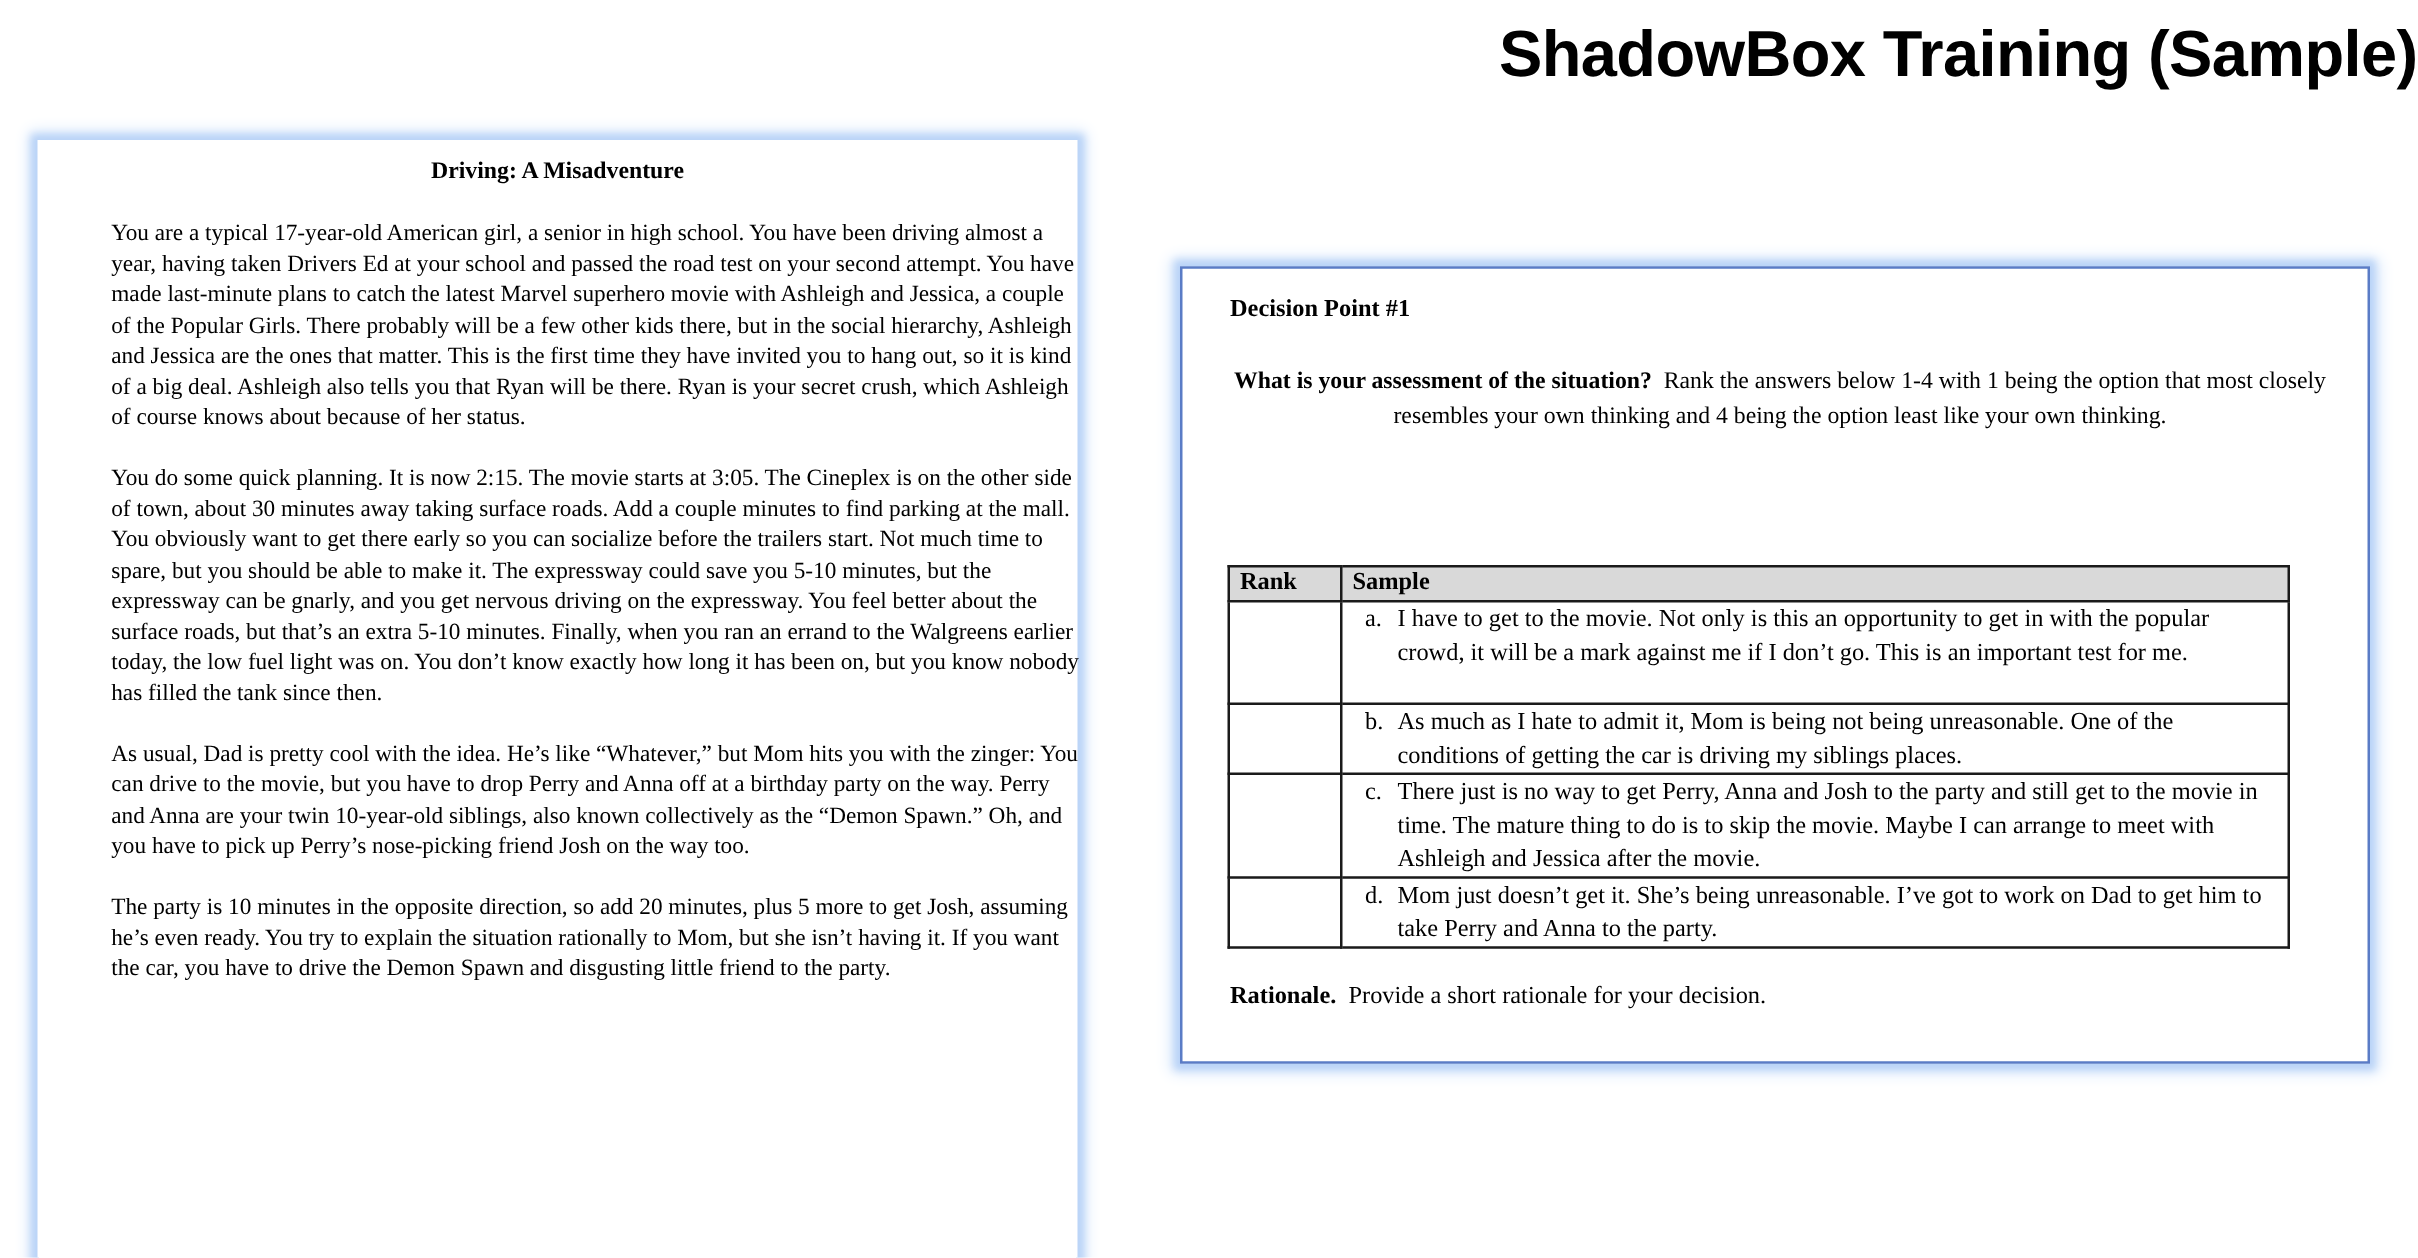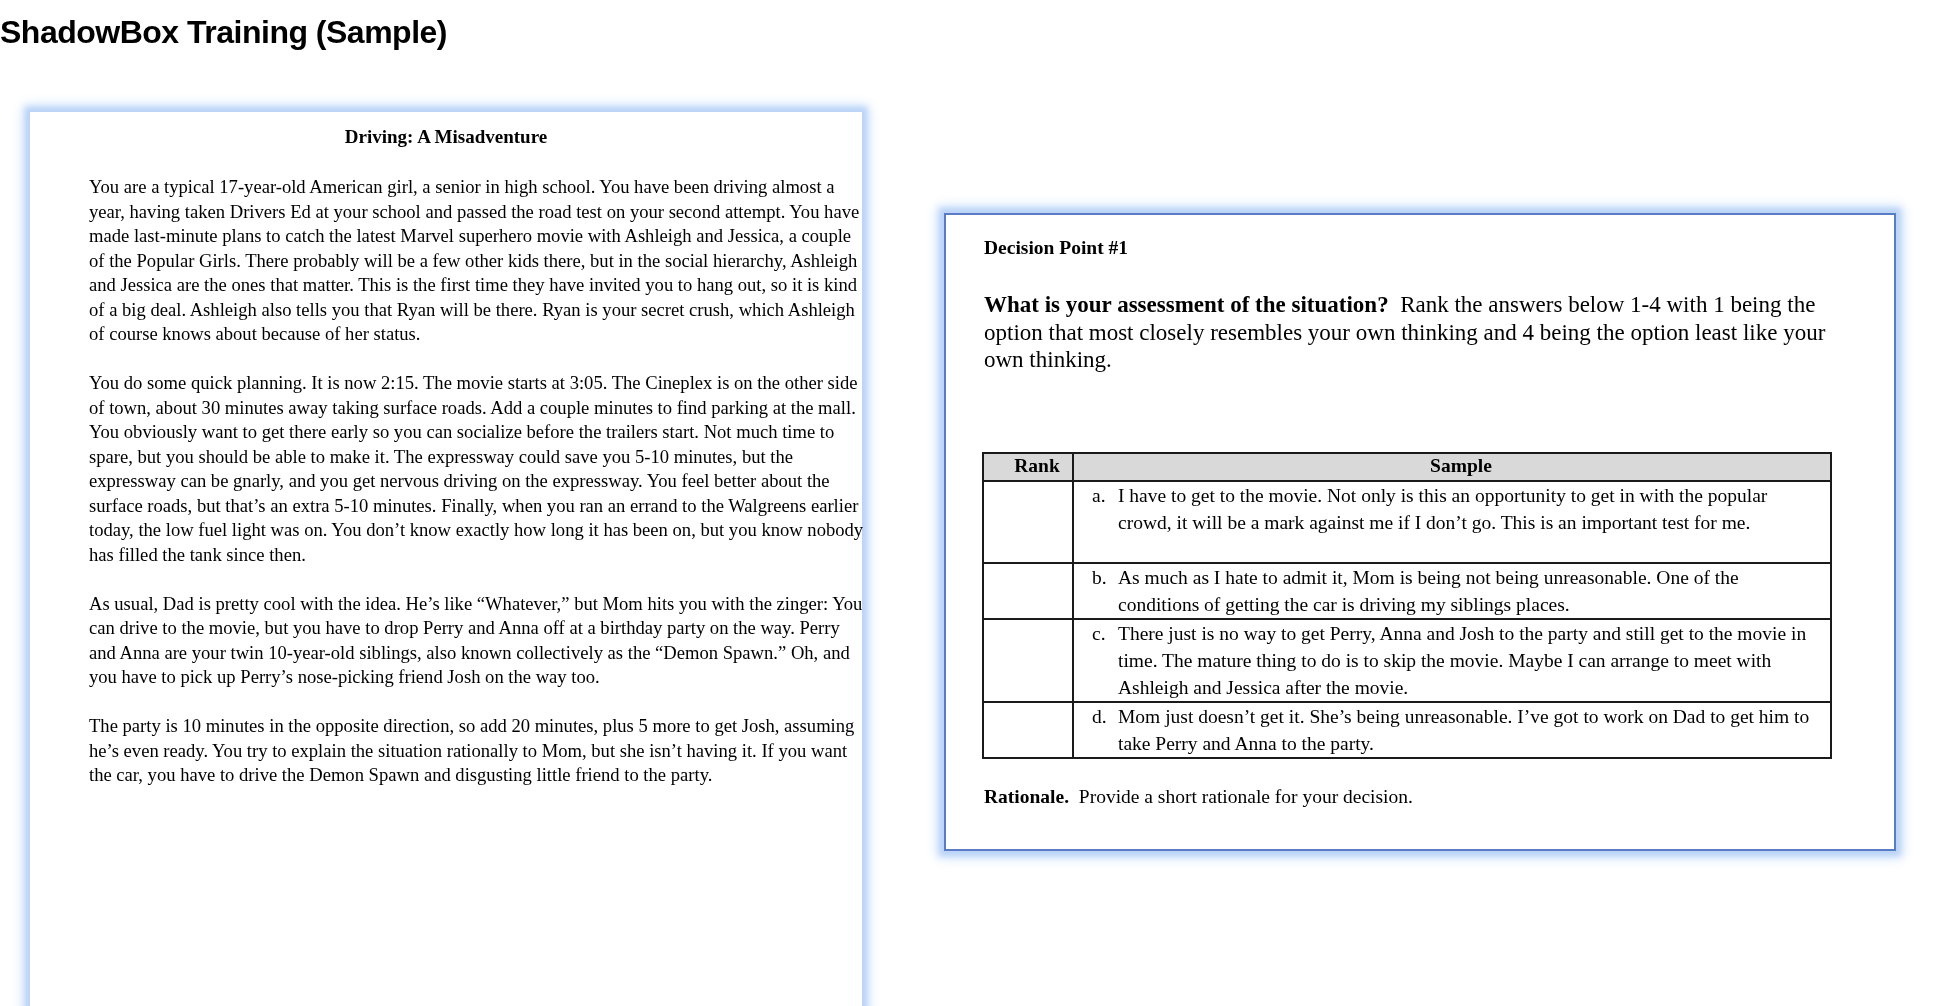--- a/index.html
+++ b/index.html
@@ -1,19 +1,19 @@
 <!DOCTYPE html>
 <html><head>
 <meta charset="utf-8">
 <style>
   html, body { margin: 0; padding: 0; background: #ffffff; }
   body { width: 1934px; height: 1006px; position: relative; overflow: hidden; }
   .title {
-    position: absolute; left: 0; top: 14px; width: 1934px; text-align: left;
-    font-family: "Liberation Sans", sans-serif; font-weight: bold; font-size: 32px;
+    position: absolute; left: 0; top: 14px; width: 1934px; text-align: right;
+    font-family: "Liberation Sans", sans-serif; font-weight: bold; font-size: 52px;
     color: #000; letter-spacing: -0.5px;
   }
   .card {
     position: absolute; background: #fff;
     box-shadow: 0 0 6px 5px #b9d3f7, 0 0 12px 7px #d6e6fb;
   }
   .left-card { left: 30px; top: 112px; width: 832px; height: 910px; }
   .right-card { left: 944px; top: 213px; width: 952px; height: 638px; border: 2px solid #5a7cc6; box-sizing: border-box; }
   .serif { font-family: "Liberation Serif", serif; color: #000; }
   .story-heading {
@@ -21,31 +21,31 @@
     font-weight: bold; font-size: 19px;
   }
   .story {
     position: absolute; left: 37px; top: 63px; width: 775px;
     font-size: 18.6px; line-height: 24.5px; margin-left: 22px;
   }
   .story p { margin: 0 0 24.5px 0; }
   .dp-title { position: absolute; left: 38px; top: 22px; font-weight: bold; font-size: 19.5px; text-align: center; }
   .dp-question {
     position: absolute; left: 38px; top: 76px; width: 880px;
-    font-size: 23px; line-height: 27.5px;
+    font-size: 19px; line-height: 27.5px; text-align: center;
   }
   .dp-question b { font-weight: bold; }
   table.opts {
     position: absolute; left: 36px; top: 237px; width: 850px;
     border-collapse: collapse; font-size: 19.5px;
   }
   table.opts th, table.opts td { border: 2px solid #1a1a1a; padding: 0; vertical-align: top; }
   table.opts th {
-    background: #d9d9d9; text-align: center; font-weight: bold;
-    height: 26px; line-height: 24px; padding-left: 18px;
+    background: #d9d9d9; text-align: left; font-weight: bold;
+    height: 26px; line-height: 24px; padding-left: 8px;
   }
   table.opts td.rank { width: 88px; }
   table.opts td.opt { line-height: 27px; padding: 0 8px 0 18px; }
   .opt-row { display: flex; }
   .opt-letter { width: 26px; flex: none; }
   .opt-text { flex: 1; }
   .rationale { position: absolute; left: 38px; top: 571px; font-size: 19.5px; }
   .rationale b { font-weight: bold; }
 </style>
 </head>

